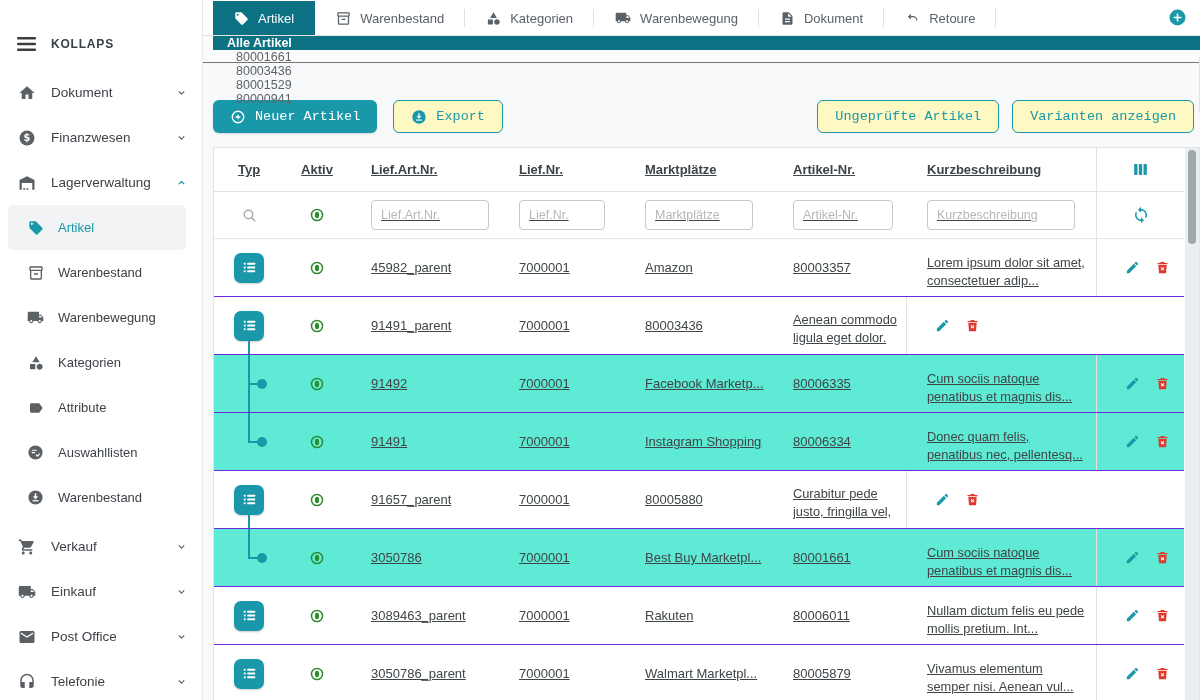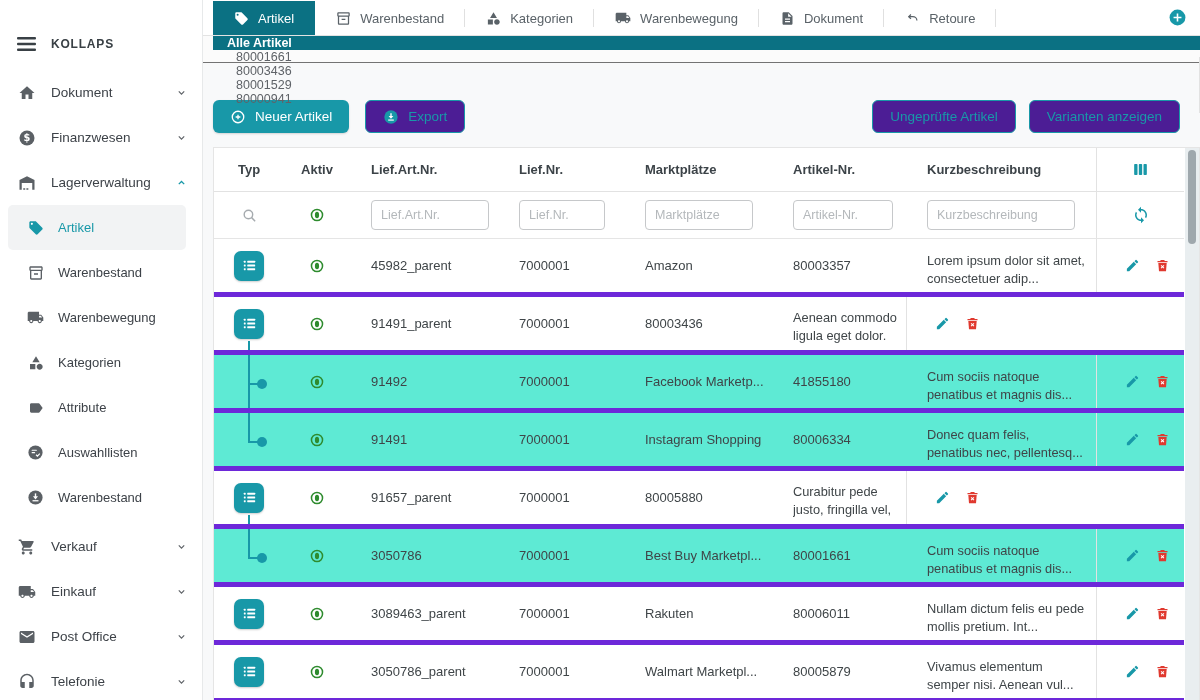--- a/index.html
+++ b/index.html
@@ -34,43 +34,43 @@
   .tab-add { margin-left:auto; margin-right:13px; margin-bottom:8px; cursor:pointer; }
 
   .article-tabs { background:#fbfbfb; height:27px; display:flex; align-items:stretch; padding-left:10px; border-bottom:1px solid #737373;flex-direction:column; }
   .atab { display:flex; align-items:center; padding:0 23px; color:#5f6368; font-size:12.5px; position:relative; cursor:pointer; }
   .atab:not(.active)::after { content:""; position:absolute; right:0; top:7px; height:14px; width:1px; background:#e2e2e2; }
   .atab.active { background:#0b7183; color:#fff; font-weight:bold; padding:0 14px; }
   .atab-plus { display:flex; align-items:center; padding:0 16px; color:#1898a8; font-size:19px; font-weight:bold; cursor:pointer; }
 
   .content { padding:0 0 0 10px; display:flex; flex-direction:column; flex:1; min-height:0; }
 
-  .toolbar { display:flex; margin-top:37px; margin-bottom:14px; padding-right:20px; }
+  .toolbar { display:flex; margin-top:37px; margin-bottom:14px; padding-right:6px;font-family:Liberation Mono, monospace; }
   .btn { display:flex; align-items:center; gap:9px; height:33px; border-radius:6px; font-size:13.5px; cursor:pointer; padding:0 17px; }
   .btn-primary { background:#1898a8; color:#fff; box-shadow:0 1px 2px rgba(0,0,0,.15); }
-  .btn-outline { background:#4c1d95; color:#1898a8; border:1px solid #1898a8; }
+  .btn-outline { background:#fef9c3; color:#1898a8; border:1px solid #1898a8; }
   .gap16 { margin-left:16px; }
   .toolbar-right { margin-left:auto; display:flex; gap:13px; }
 
   
   .table { background:#fff; border:1px solid #e5e5e5; border-bottom:none; flex:1; position:relative; padding-right:15px; min-height:0; }
-  .grid { display:grid; grid-template-columns:70px 66px 148px 126px 148px 134px 190px 1fr; }
+  .grid { display:grid; grid-template-columns:70px 66px 148px 126px 148px 134px 190px 1fr;text-decoration:underline; }
   .hrow { height:44px; border-bottom:1px solid #e2e2e2; }
   .hcell { display:flex; align-items:center; font-weight:bold; font-size:13px; color:#3c4348; padding-left:21px; }
   .hcell.center { justify-content:center; padding-left:0; }
   .hcell.actions { justify-content:center; padding-left:0; border-left:1px solid #e2e2e2; cursor:pointer; }
   .frow { height:47px; border-bottom:1px solid #e5e5e5; }
   .fcell { display:flex; align-items:center; padding-left:21px; }
   .fcell.center { justify-content:center; padding-left:0; }
   .fcell.actions { justify-content:center; padding-left:0; border-left:1px solid #e2e2e2; }
   .filter-input { height:30px; border:1px solid #c6c8ca; border-radius:4px; padding:0 9px; font-size:12.5px; color:#3f4548; font-family:"Liberation Sans",sans-serif; background:#fff; }
   .filter-input::placeholder { color:#b4b8bb; }
   .fw1{width:118px;} .fw2{width:86px;} .fw3{width:108px;} .fw4{width:100px;} .fw5{width:148px;}
 
-  .trow { height:58px; border-bottom:5px solid #6d28d9; cursor:pointer; }
+  .trow { height:58px; border-bottom:1px solid #6d28d9; cursor:pointer; }
   .trow.child { background:#5eead4; }
   .cell { display:flex; align-items:center; padding-left:21px; font-size:13px; color:#3f4548; overflow:hidden; white-space:nowrap; }
   .cell.center { justify-content:center; padding-left:0; }
   .cell.kurz { white-space:normal; font-size:12.8px; line-height:18px; padding-right:8px; align-items:center; }
   .kurz-inner { max-height:37px; overflow:hidden;margin-top:8px; }
   .cell.actions { border-left:1px solid #e2e2e2; padding-left:28px; gap:15px; }
   .cell.actions .aic { cursor:pointer; }
 
   .typ-cell { position:relative; padding-left:0; }
   .typ-icon { width:30px; height:30px; margin-left:20px; border-radius:7px; background:#1898a8; display:flex; align-items:center; justify-content:center; box-shadow:0 1px 2px rgba(0,0,0,.2); }
@@ -514,21 +514,21 @@
     </div>
     <div class="cell center">
       <svg width="14" height="14" viewBox="0 0 24 24">
                   <circle cx="12" cy="12" r="9.5" fill="none" stroke="#2e8b2e" stroke-width="2.6"></circle>
                   <ellipse cx="12" cy="12" rx="3.6" ry="5.6" fill="#2e8b2e"></ellipse>
                 </svg>
     </div>
     <div class="cell">91492</div>
     <div class="cell">7000001</div>
     <div class="cell">Facebook Marketp...</div>
-    <div class="cell">41855180</div>
+    <div class="cell">80006335</div>
     <div class="cell kurz">
                 <span class="kurz-inner">Cum sociis natoque penatibus et magnis dis...</span>
               </div>
     <div class="cell actions">
       <span class="aic">
         <svg width="15" height="15" viewBox="0 0 24 24">
                     <path fill="#1898a8" d="M3 17.25V21h3.75L17.81 9.94l-3.75-3.75L3 17.25zM20.71 7.04a1 1 0 0 0 0-1.41l-2.34-2.34a1 1 0 0 0-1.41 0l-1.83 1.83 3.75 3.75 1.83-1.83z"></path>
                   </svg>
       </span>
       <span class="aic">

